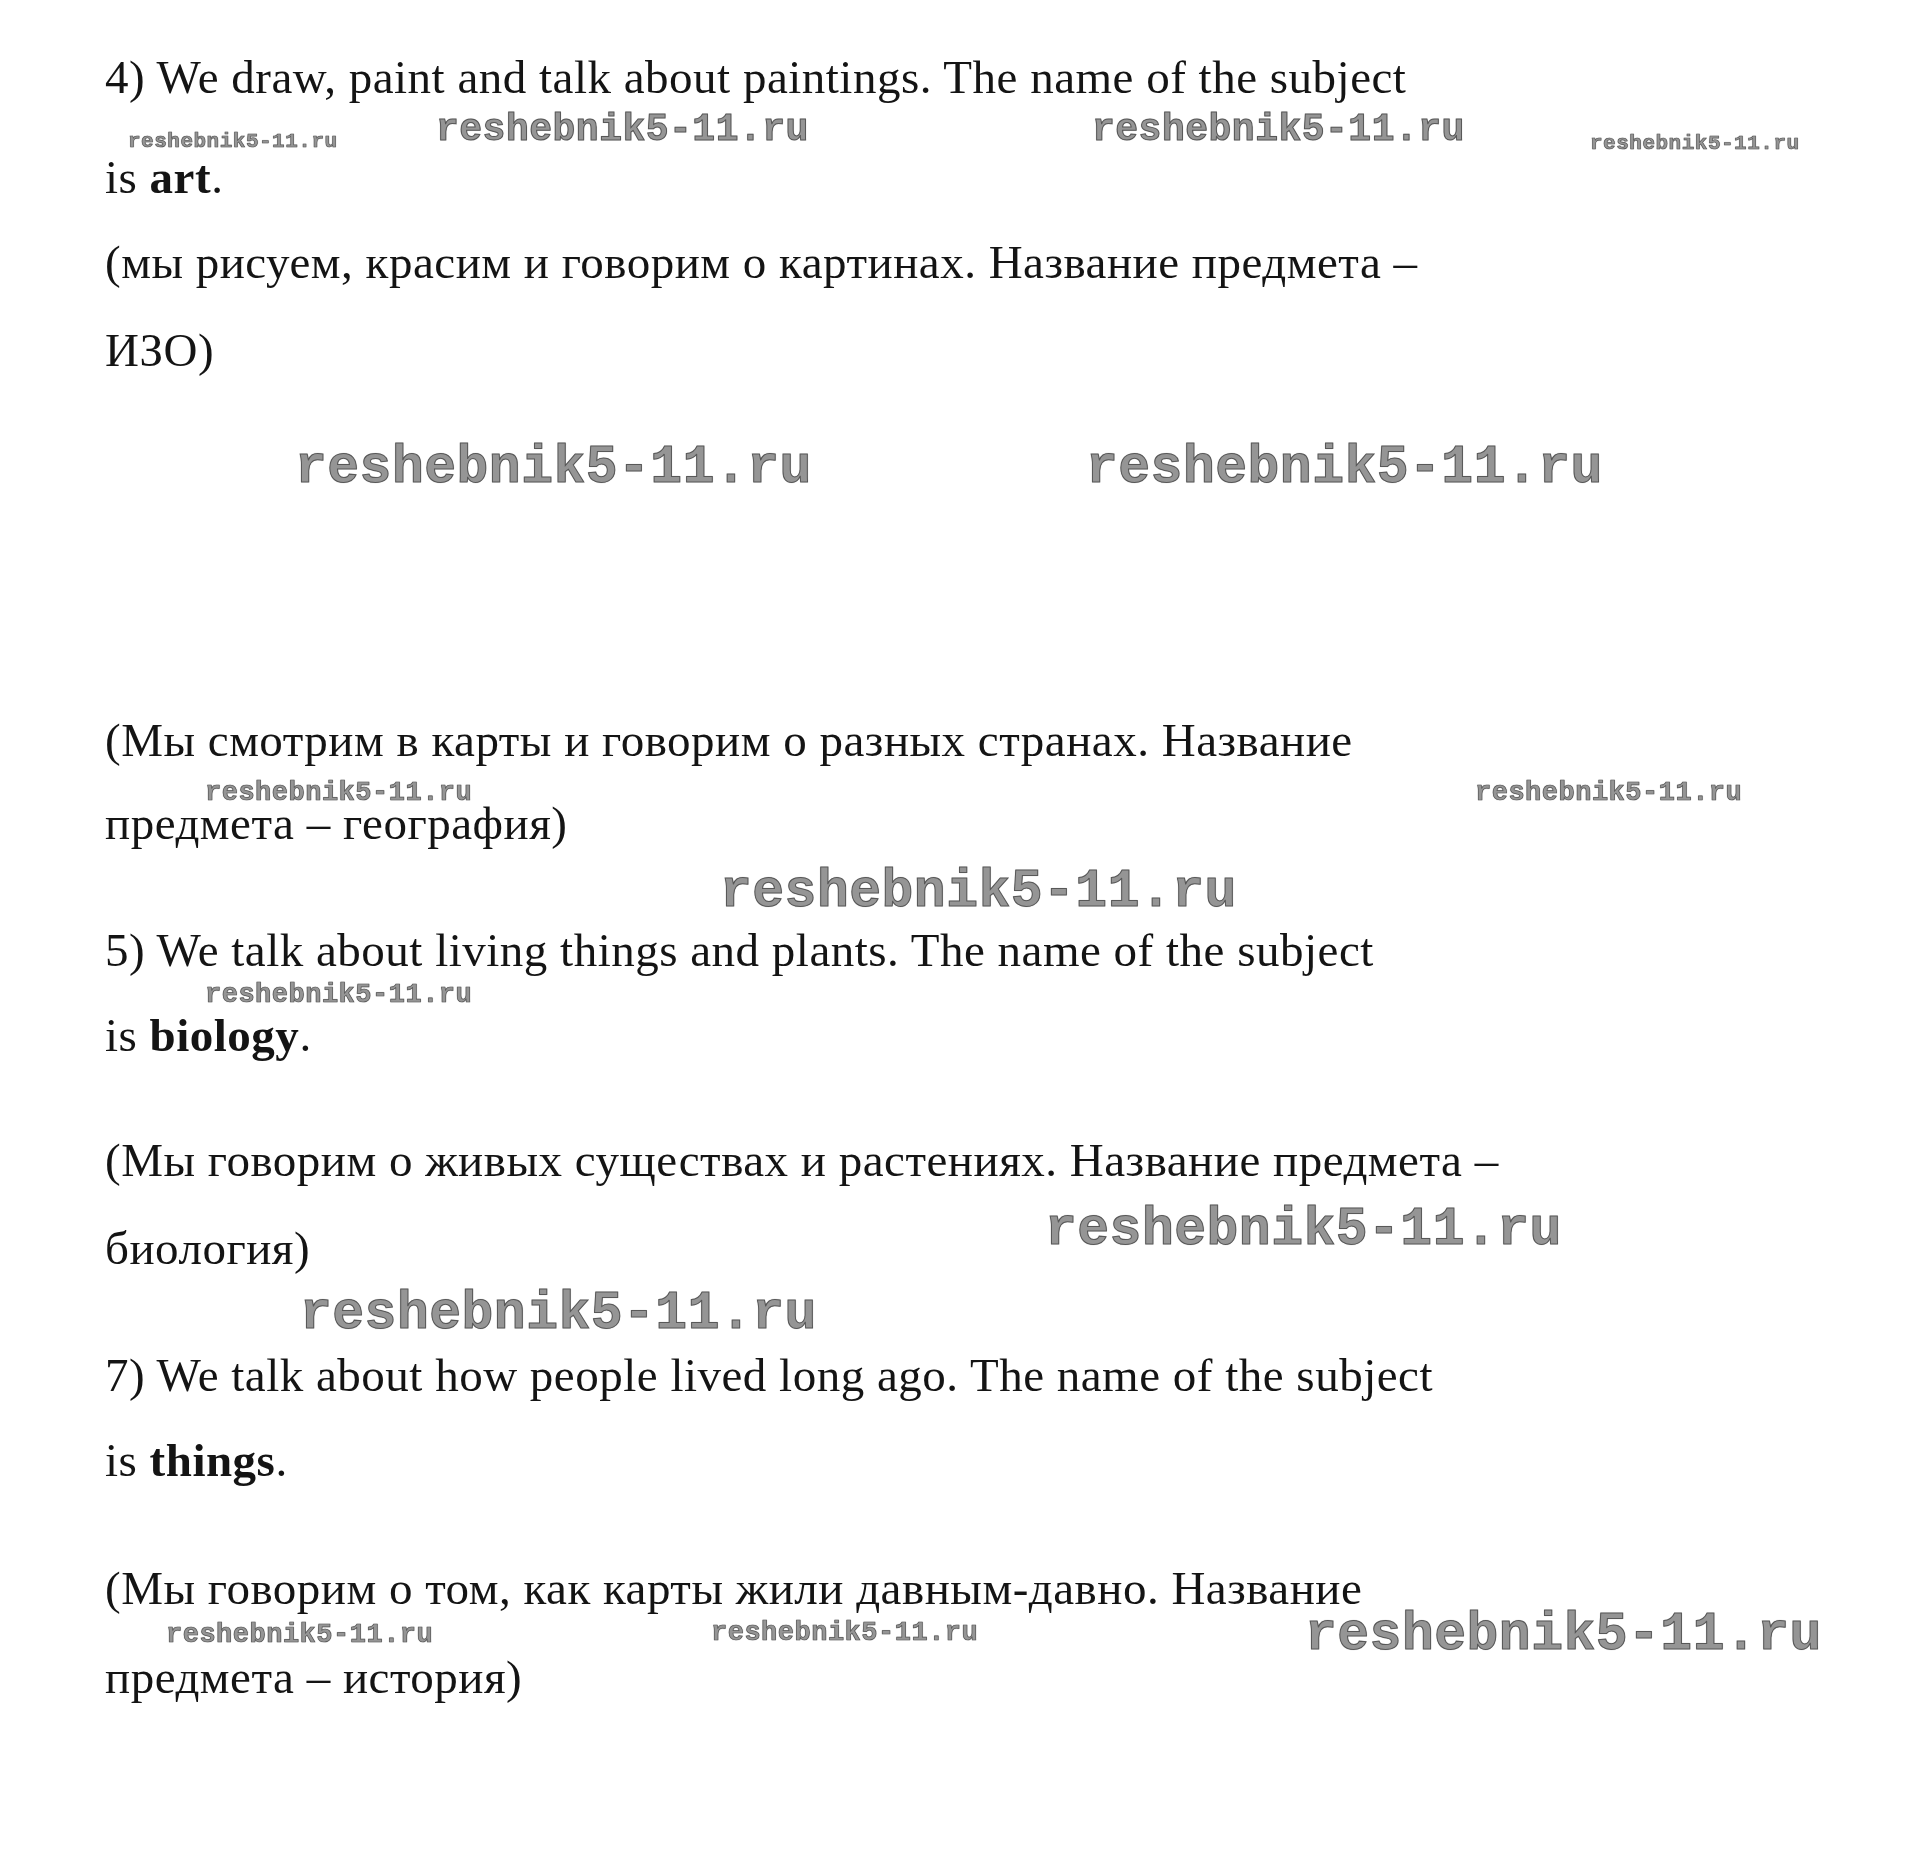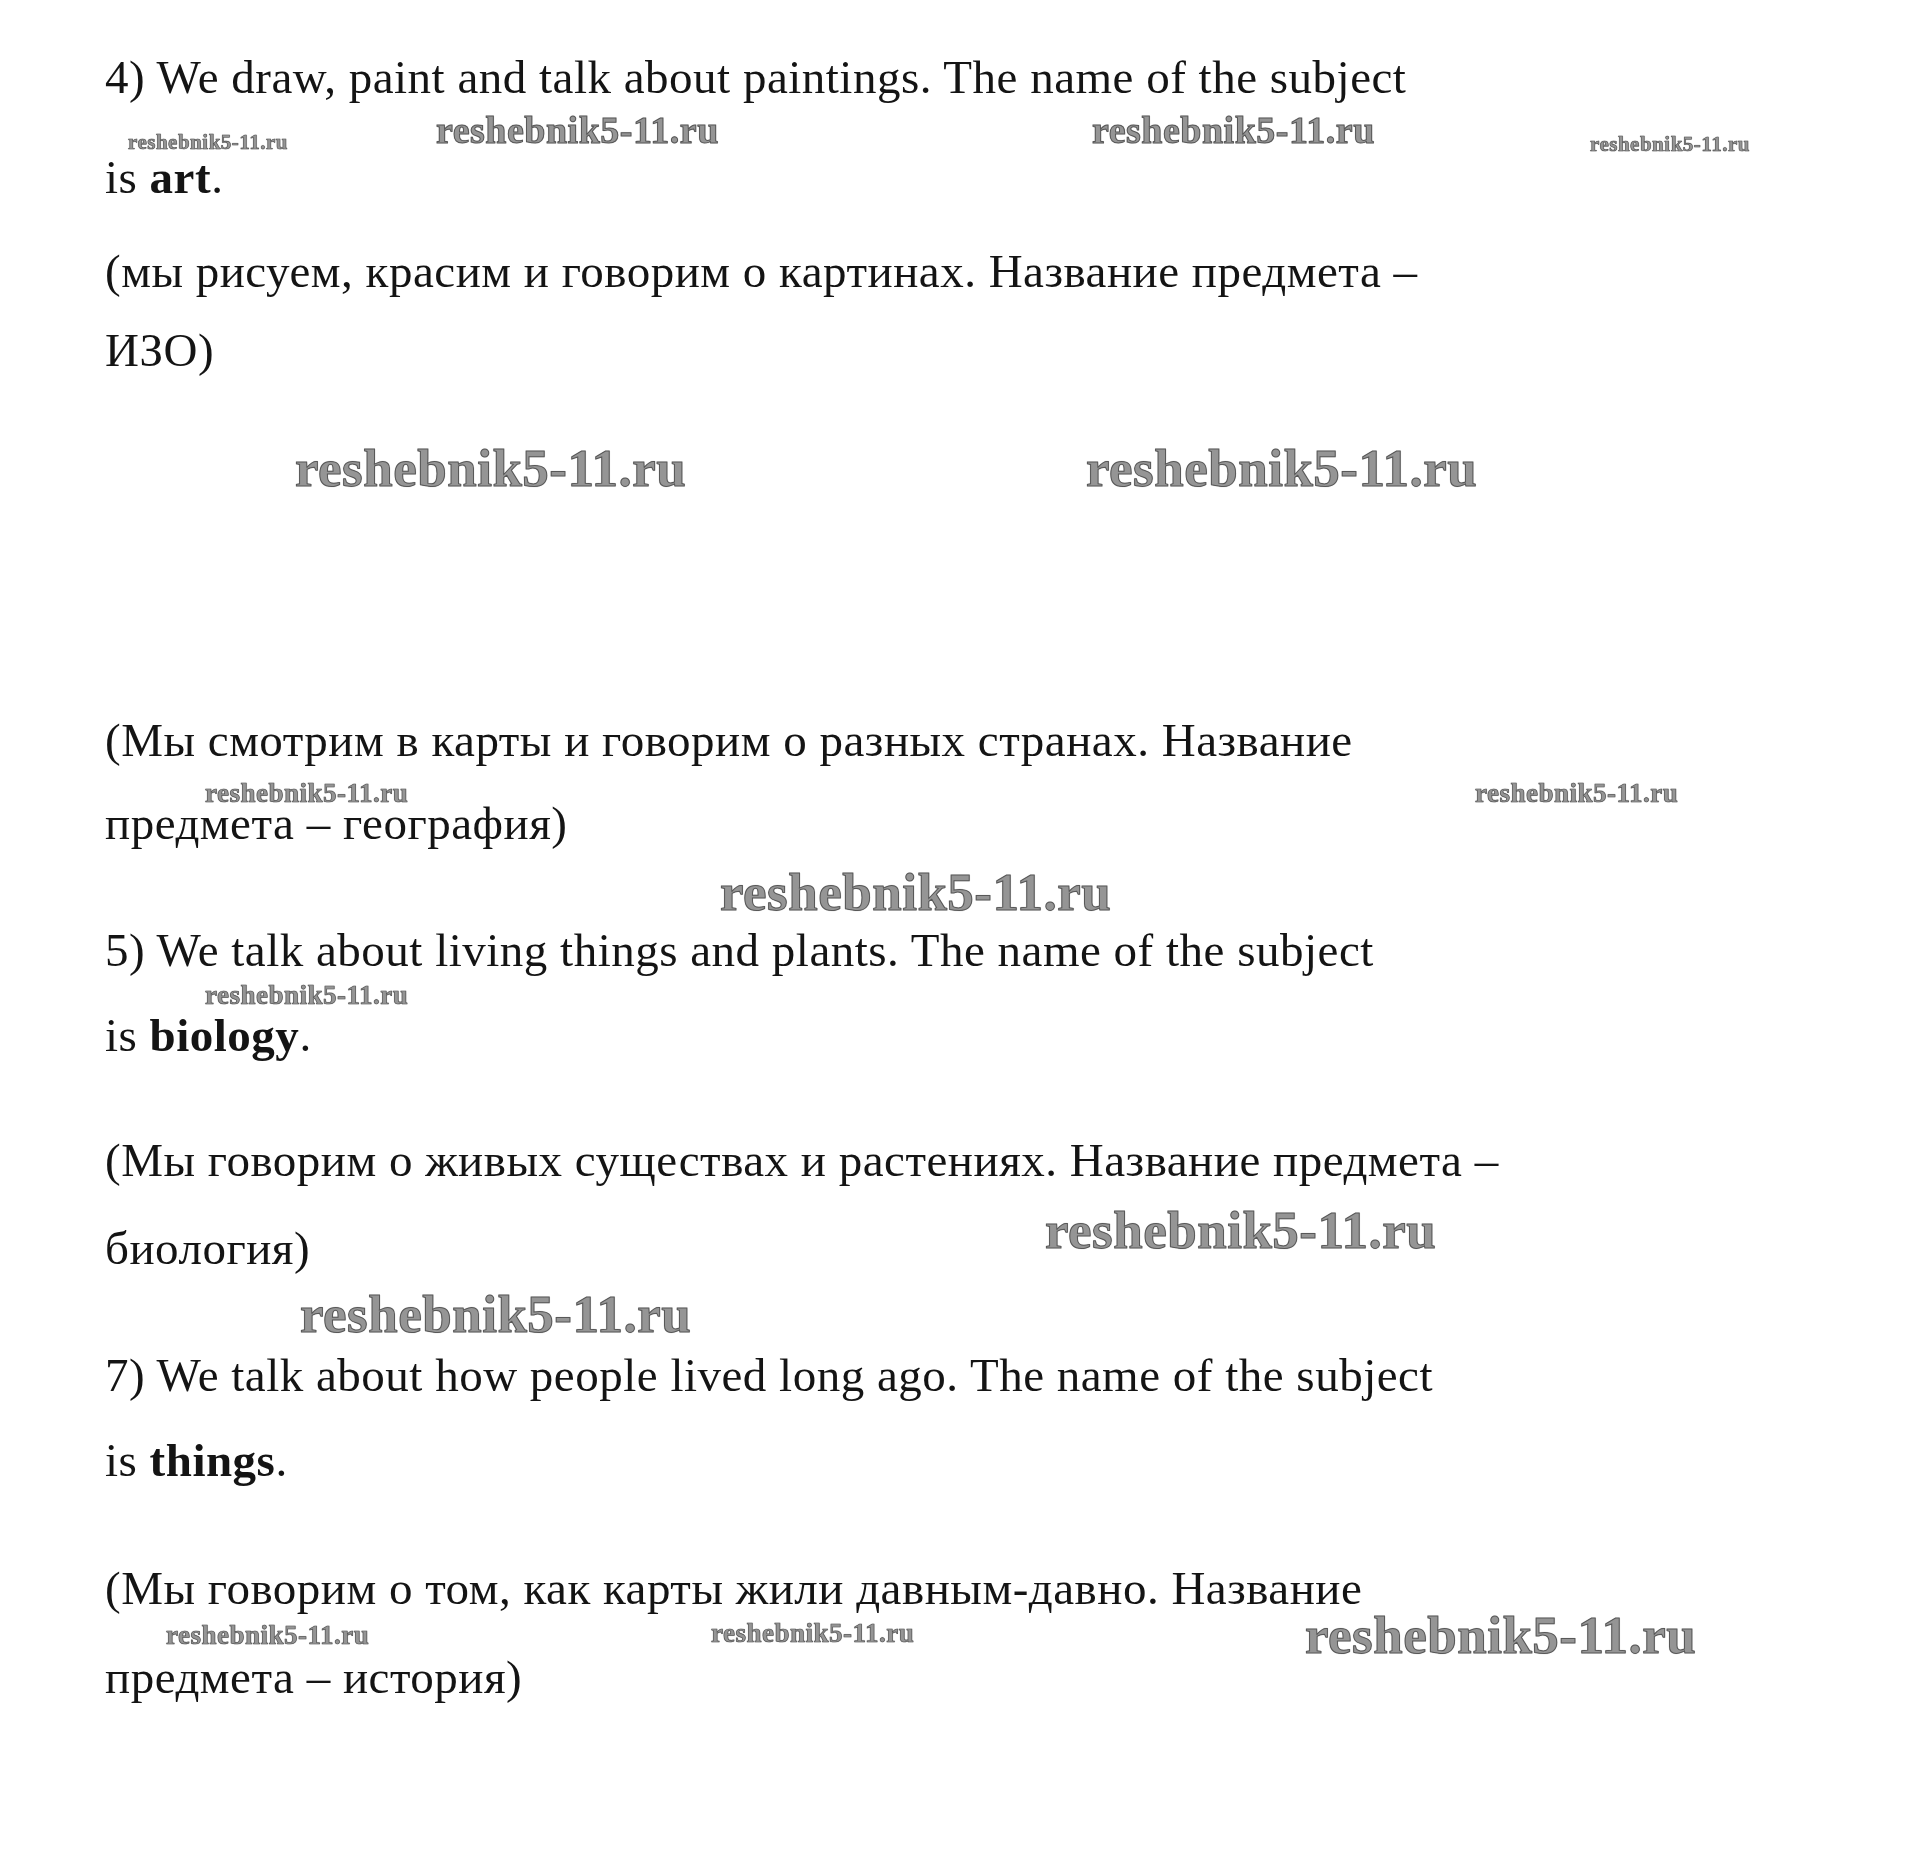--- a/index.html
+++ b/index.html
@@ -23,21 +23,21 @@
     font-size:47px;
     line-height:60px;
     color:var(--text);
     white-space:nowrap;
     letter-spacing:0.5px;
     z-index:2;
   }
   .tline .b{font-weight:bold;margin-top:14px;}
   .wm{
     position:absolute;
-    font-family:Liberation Serif, serif;
+    font-family:Liberation Mono, monospace;
     font-weight:bold;
     color:var(--wm-fill);
     -webkit-text-stroke:1px var(--wm-stroke);
     text-shadow:0 0 1px var(--wm-stroke);
     white-space:nowrap;
     letter-spacing:0.5px;
     opacity:0.92;
     z-index:1;
   }
   .wm-s{font-size:21px;-webkit-text-stroke:0.6px var(--wm-stroke);}
@@ -45,21 +45,21 @@
   .wm-m{font-size:38px;}
   .wm-l{font-size:53px;}
 </style>
 </head>
 <body>
 
 <div class="page">
 
   <div class="tline" style="top:47px"><span>4) We draw, paint and talk about paintings. The name of the subject</span></div>
   <div class="tline" style="top:147px"><span>is </span><span class="b">art</span><span>.</span></div>
-  <div class="tline" style="top:241px"><span>(мы рисуем, красим и говорим о картинах. Название предмета –</span></div>
+  <div class="tline" style="top:232px"><span>(мы рисуем, красим и говорим о картинах. Название предмета –</span></div>
   <div class="tline" style="top:320px"><span>ИЗО)</span></div>
 
   <div class="tline" style="top:793px"><span>предмета – география)</span></div>
   <div class="tline" style="top:710px"><span>(Мы смотрим в карты и говорим о разных странах. Название</span></div>
 
   <div class="tline" style="top:920px"><span>5) We talk about living things and plants. The name of the subject</span></div>
   <div class="tline" style="top:1005px"><span>is </span><span class="b">biology</span><span>.</span></div>
   <div class="tline" style="top:1130px"><span>(Мы говорим о живых существах и растениях. Название предмета –</span></div>
   <div class="tline" style="top:1218px"><span>биология)</span></div>
 

